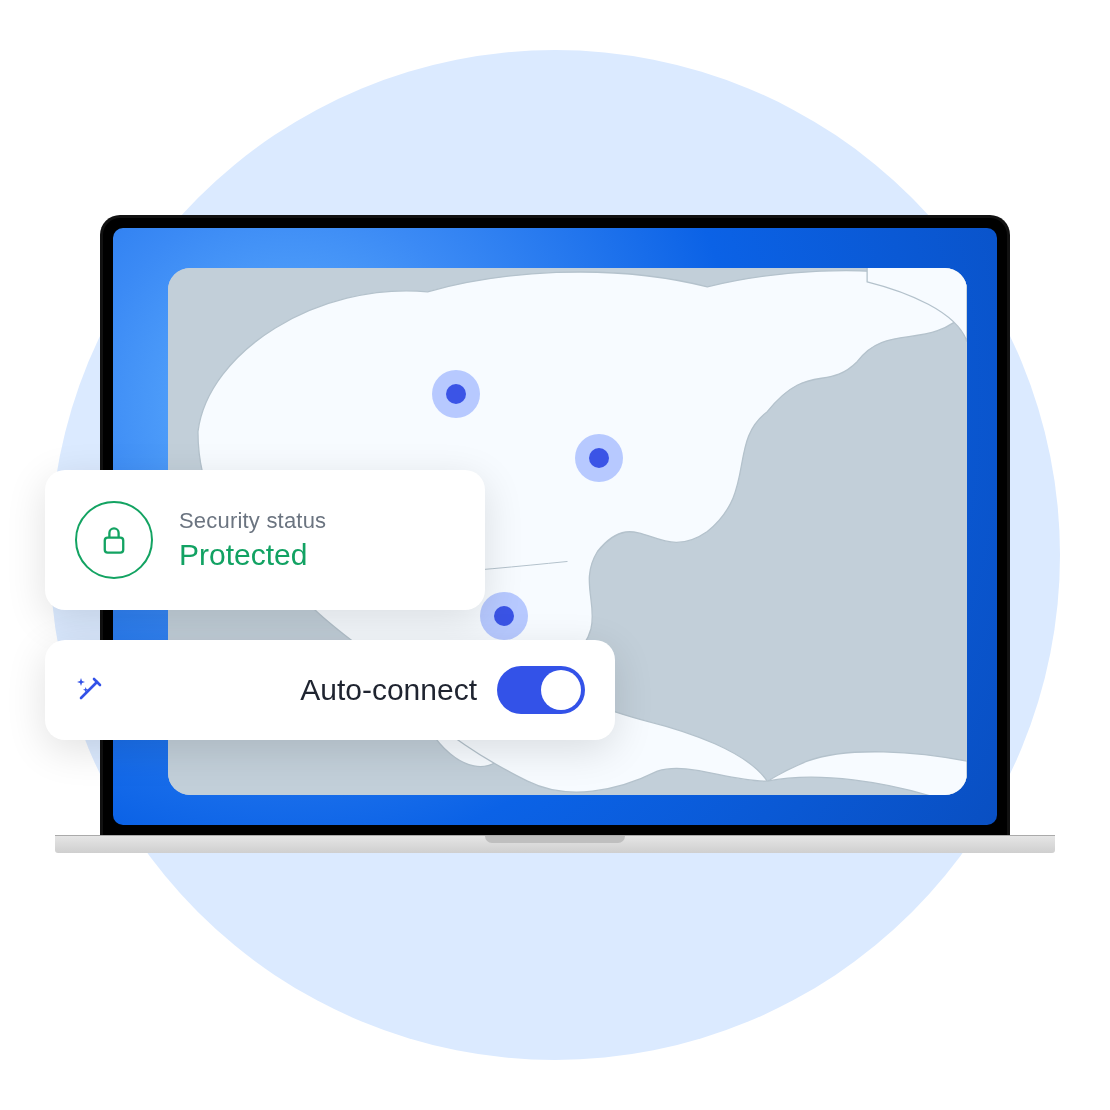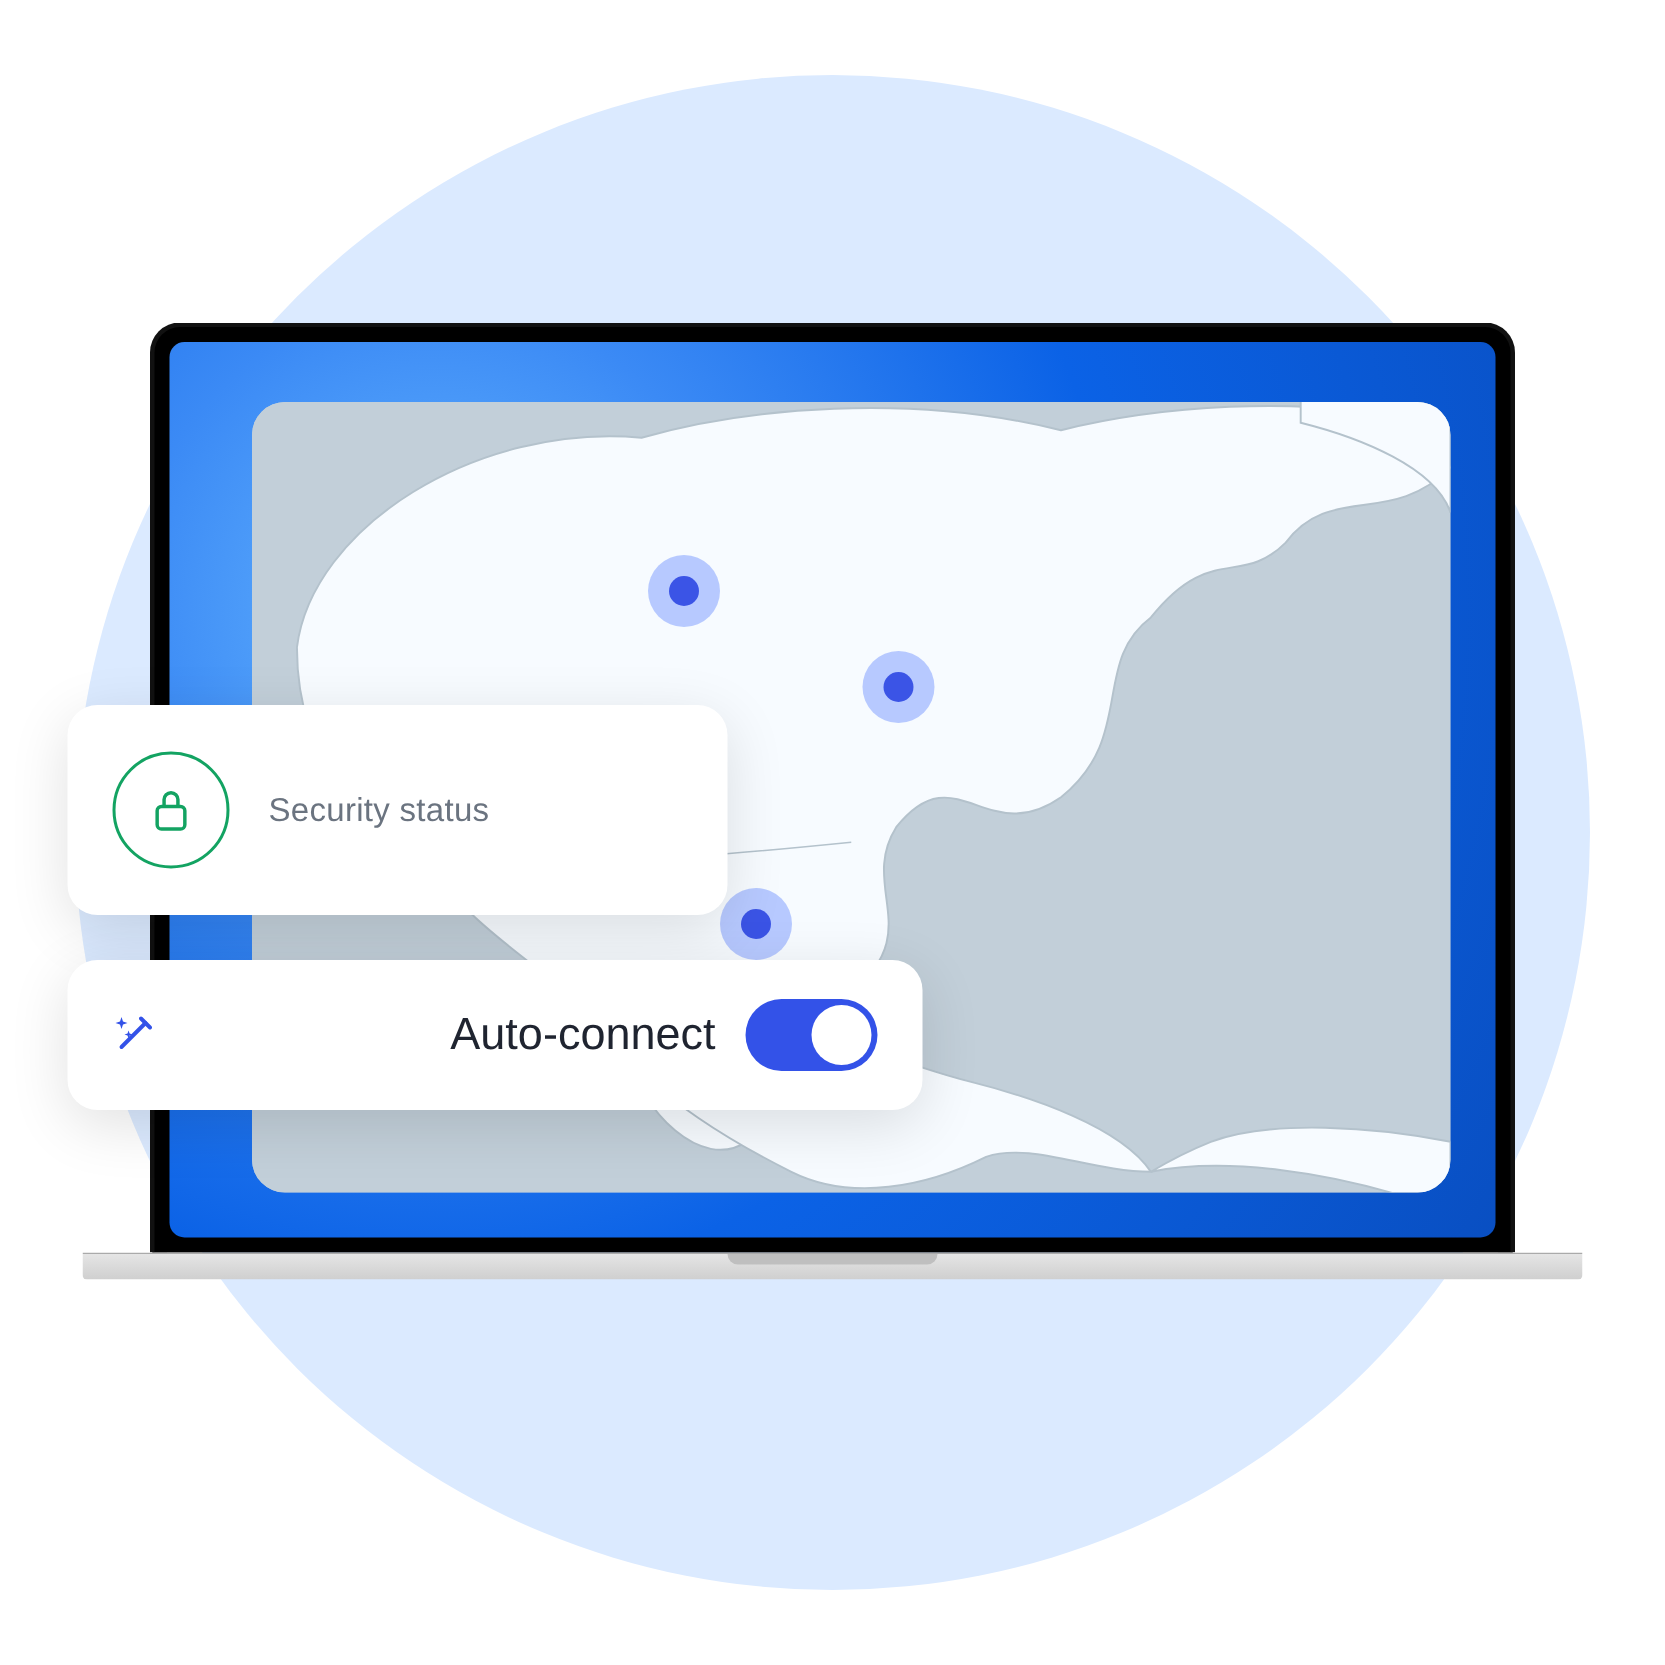--- a/index.html
+++ b/index.html
@@ -221,20 +221,21 @@
 
 <div class="card status-card">
   <div class="lock-badge">
     <svg width="28" height="30" viewBox="0 0 24 26" fill="none">
       <rect x="4" y="11" width="16" height="13" rx="2.5" stroke="#13a362" stroke-width="2"></rect>
       <path d="M8 11 V7 a4 4 0 0 1 8 0 V11" stroke="#13a362" stroke-width="2" fill="none"></path>
     </svg>
   </div>
   <div class="status-labels">
     <div class="status-title">Security status</div>
+    <div class="status-value">Protected</div>
   </div>
 </div>
 
 <div class="card auto-card">
   <span class="wand-icon">
     <svg width="32" height="32" viewBox="0 0 32 32" fill="none">
       <path d="M6 26 L22 10" stroke="#3352e8" stroke-width="2.6" stroke-linecap="round"></path>
       <path d="M19 7 L25 13" stroke="#3352e8" stroke-width="2.6" stroke-linecap="round"></path>
       <path d="M5 9 l1 -3 l1 3 l3 1 l-3 1 l-1 3 l-1 -3 l-3 -1 z" fill="#3352e8"></path>
       <path d="M10 17 l.7 -2 l.7 2 l2 .7 l-2 .7 l-.7 2 l-.7 -2 l-2 -.7 z" fill="#3352e8"></path>

